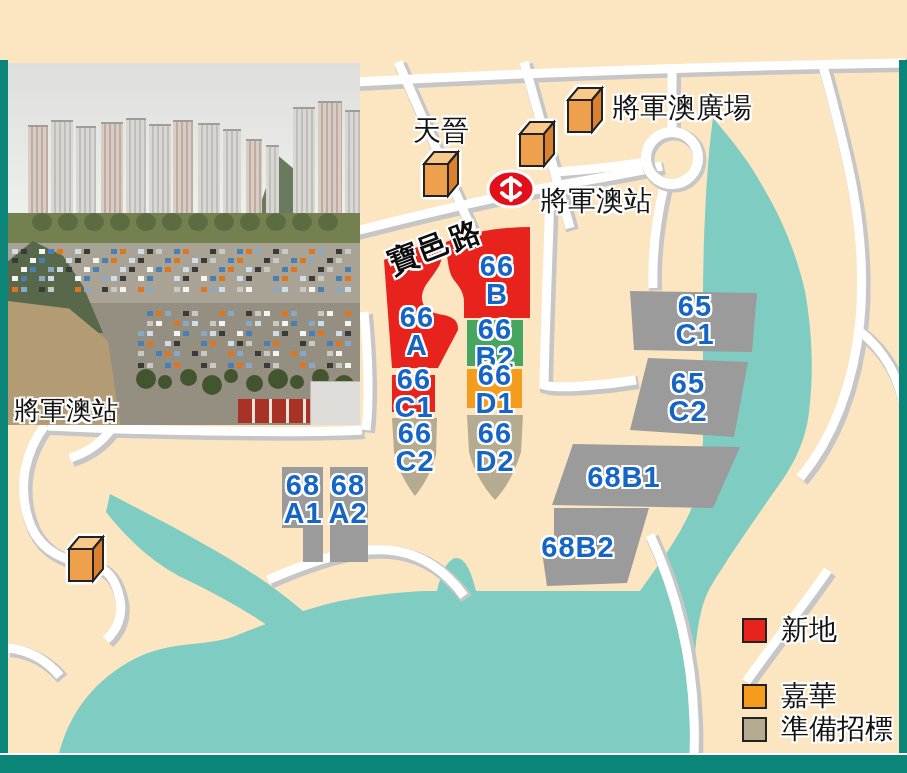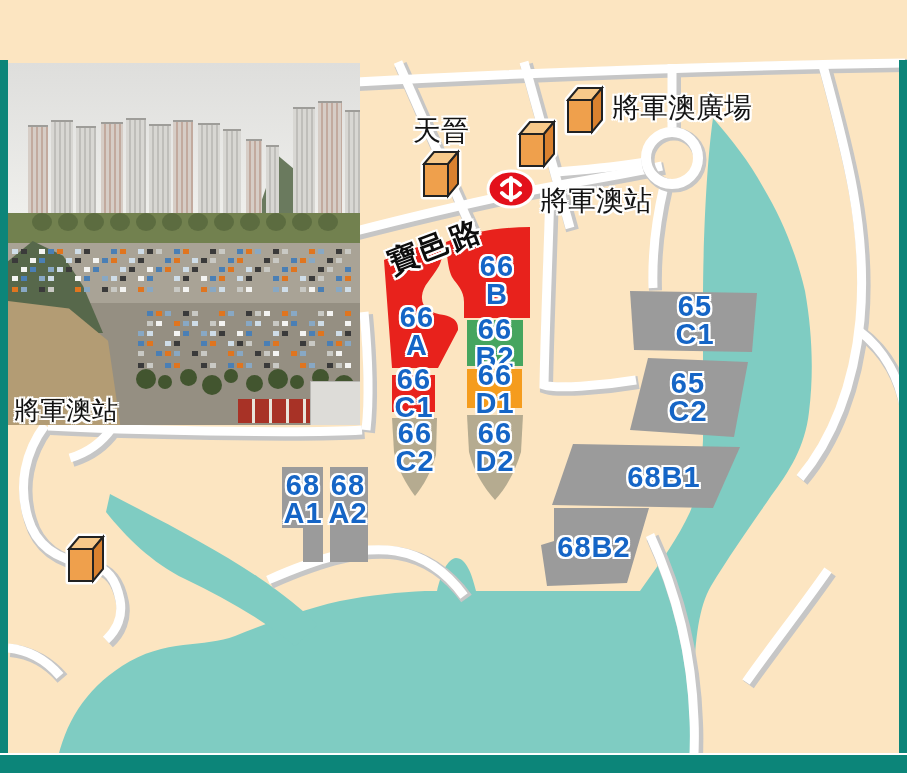--- a/index.html
+++ b/index.html
@@ -473,21 +473,33 @@
   <div class="plot-label olw" style="left:495px;top:447px;">66
 D2</div>
   <div class="plot-label olw" style="left:695px;top:320px;">65
 C1</div>
   <div class="plot-label olw" style="left:688px;top:397px;">65
 C2</div>
   <div class="plot-label olw" style="left:303px;top:499px;">68
 A1</div>
   <div class="plot-label olw" style="left:348px;top:499px;">68
 A2</div>
-  <div class="plot-label olw" style="left:644px;top:477px;padding-left:40px;">68B1</div>
-  <div class="plot-label olw" style="left:594px;top:547px;">68B2</div>
-
+  <div class="plot-label olw" style="left:604px;top:477px;padding-left:40px;">68B1</div>
+  <div class="plot-label olw" style="left:578px;top:547px;">68B2</div>
+
+  <div class="legend-row" style="left:742px;top:611px;">
+    <div class="legend-swatch" style="background: rgb(232, 34, 28);"></div>
+    <div class="legend-text olw">新地</div>
+  </div>
+  <div class="legend-row" style="left:742px;top:677px;">
+    <div class="legend-swatch" style="background: rgb(245, 156, 29);"></div>
+    <div class="legend-text olw">嘉華</div>
+  </div>
+  <div class="legend-row" style="left:742px;top:710px;">
+    <div class="legend-swatch" style="background: rgb(181, 171, 144);"></div>
+    <div class="legend-text olw">準備招標</div>
+  </div>
 
   <div id="frame-left" class="frame"></div>
   <div id="frame-right" class="frame"></div>
   <div id="frame-bottom-line"></div>
   <div id="frame-bottom" class="frame"></div>
 </div>
 
 </body></html>

